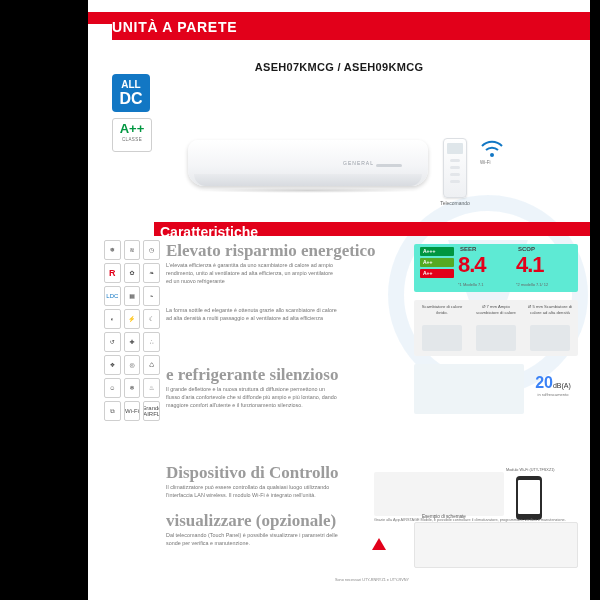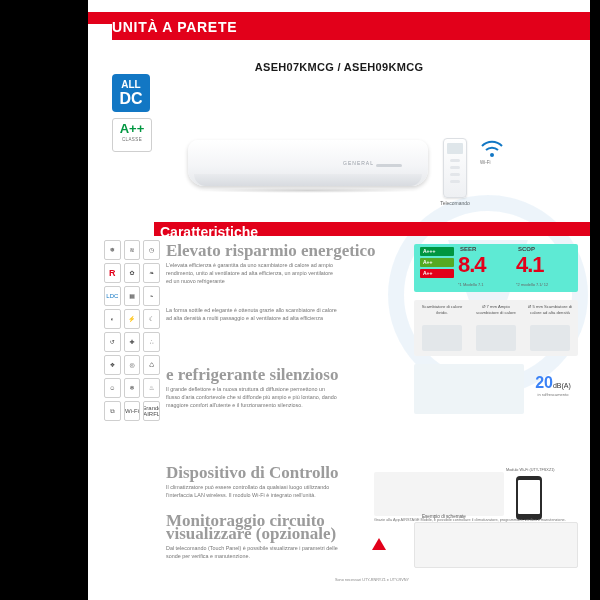--- a/index.html
+++ b/index.html
@@ -269,21 +269,20 @@
         <div class="phone">
             <div class="sc"></div>
           </div>
         <div style="position:absolute;left:140px;top:56px;font-size:4px;color:#555;">AIRSTAGE Mobile</div>
         <div style="position:absolute;left:140px;top:2px;font-size:3.8px;color:#666;width:66px;">Modulo Wi-Fi (UTY-TFSXZ1)</div>
         <div class="cap4">Grazie alla App AIRSTAGE Mobile, è possibile controllare il climatizzatore, programmare, verifica e manutenzione.</div>
       </div>
     </div>
 
     <div class="sec" id="sec5">
-      <h3>Monitoraggio circuito</h3>
       <h3>visualizzare (opzionale)</h3>
       <p>Dal telecomando (Touch Panel) è possibile visualizzare i parametri delle sonde per verifica e manutenzione.</p>
       <div class="panel5">
         <div class="tri" style="position:absolute;left:10px;top:24px;"></div>
         <div class="sch-title">Esempio di schemate</div>
         <div class="sch"></div>
       </div>
     </div>
 
     <div class="foot">Sono necessari UTY-RNRYZ1 e UTY-RVNY</div>

